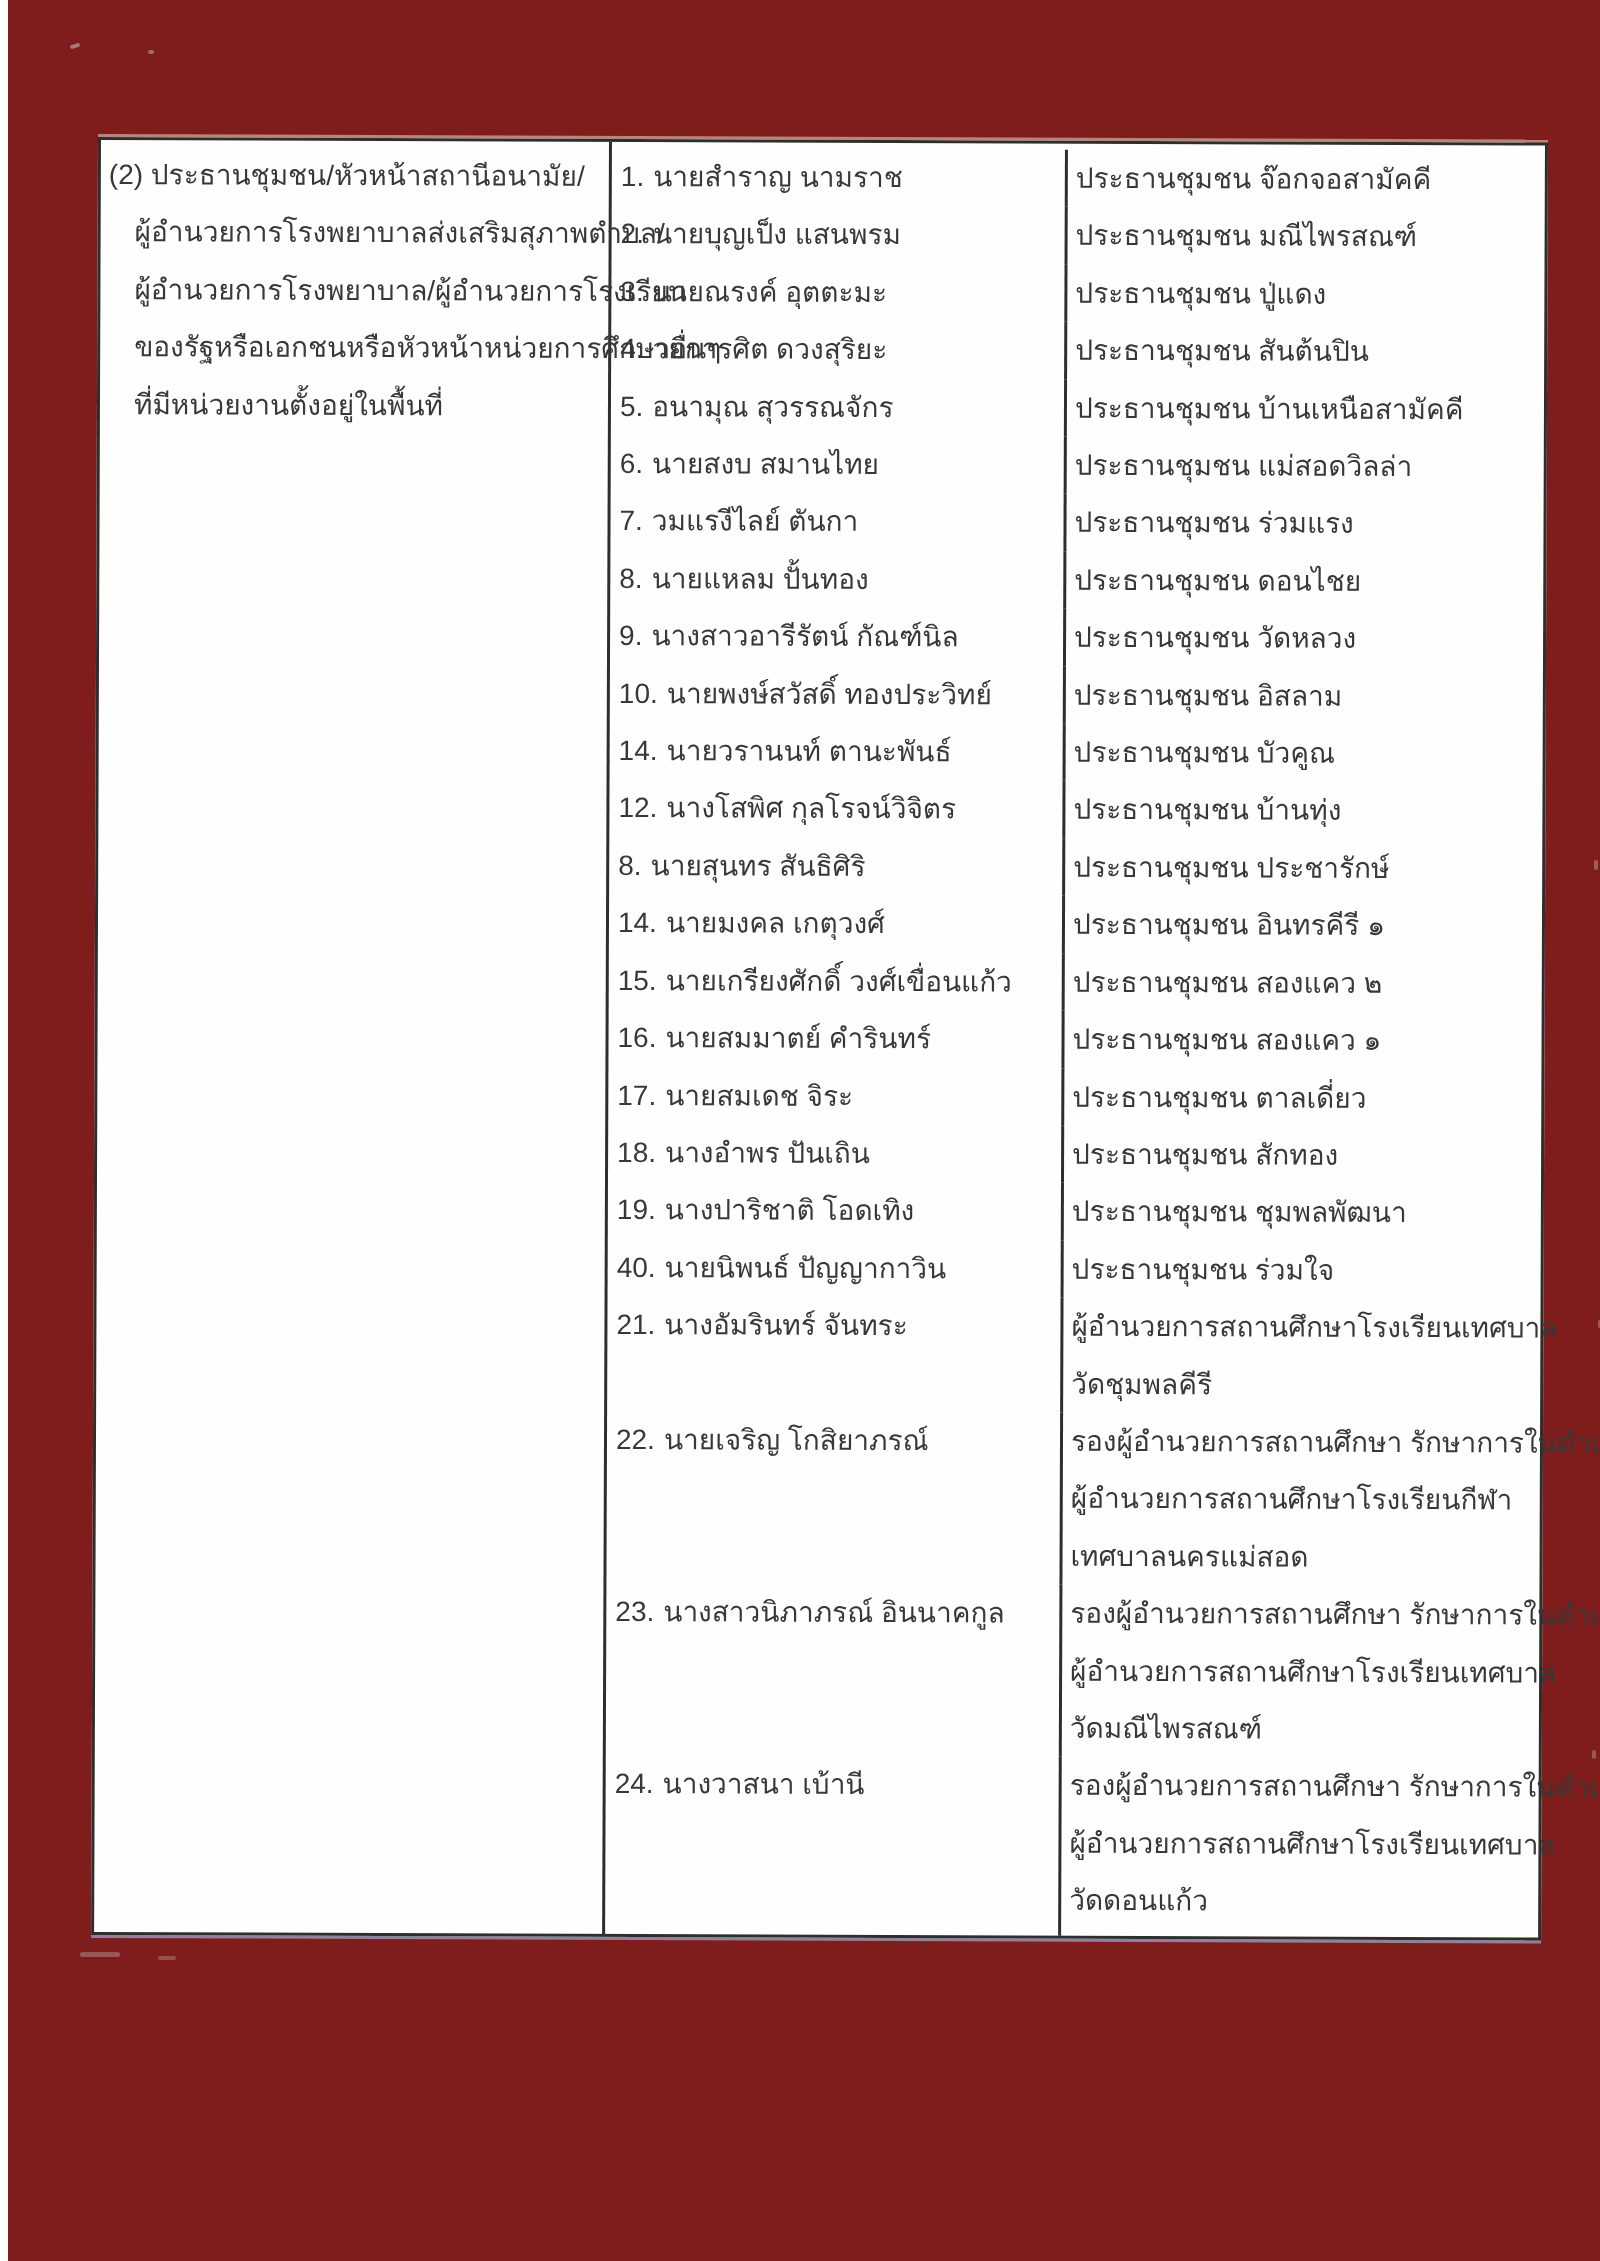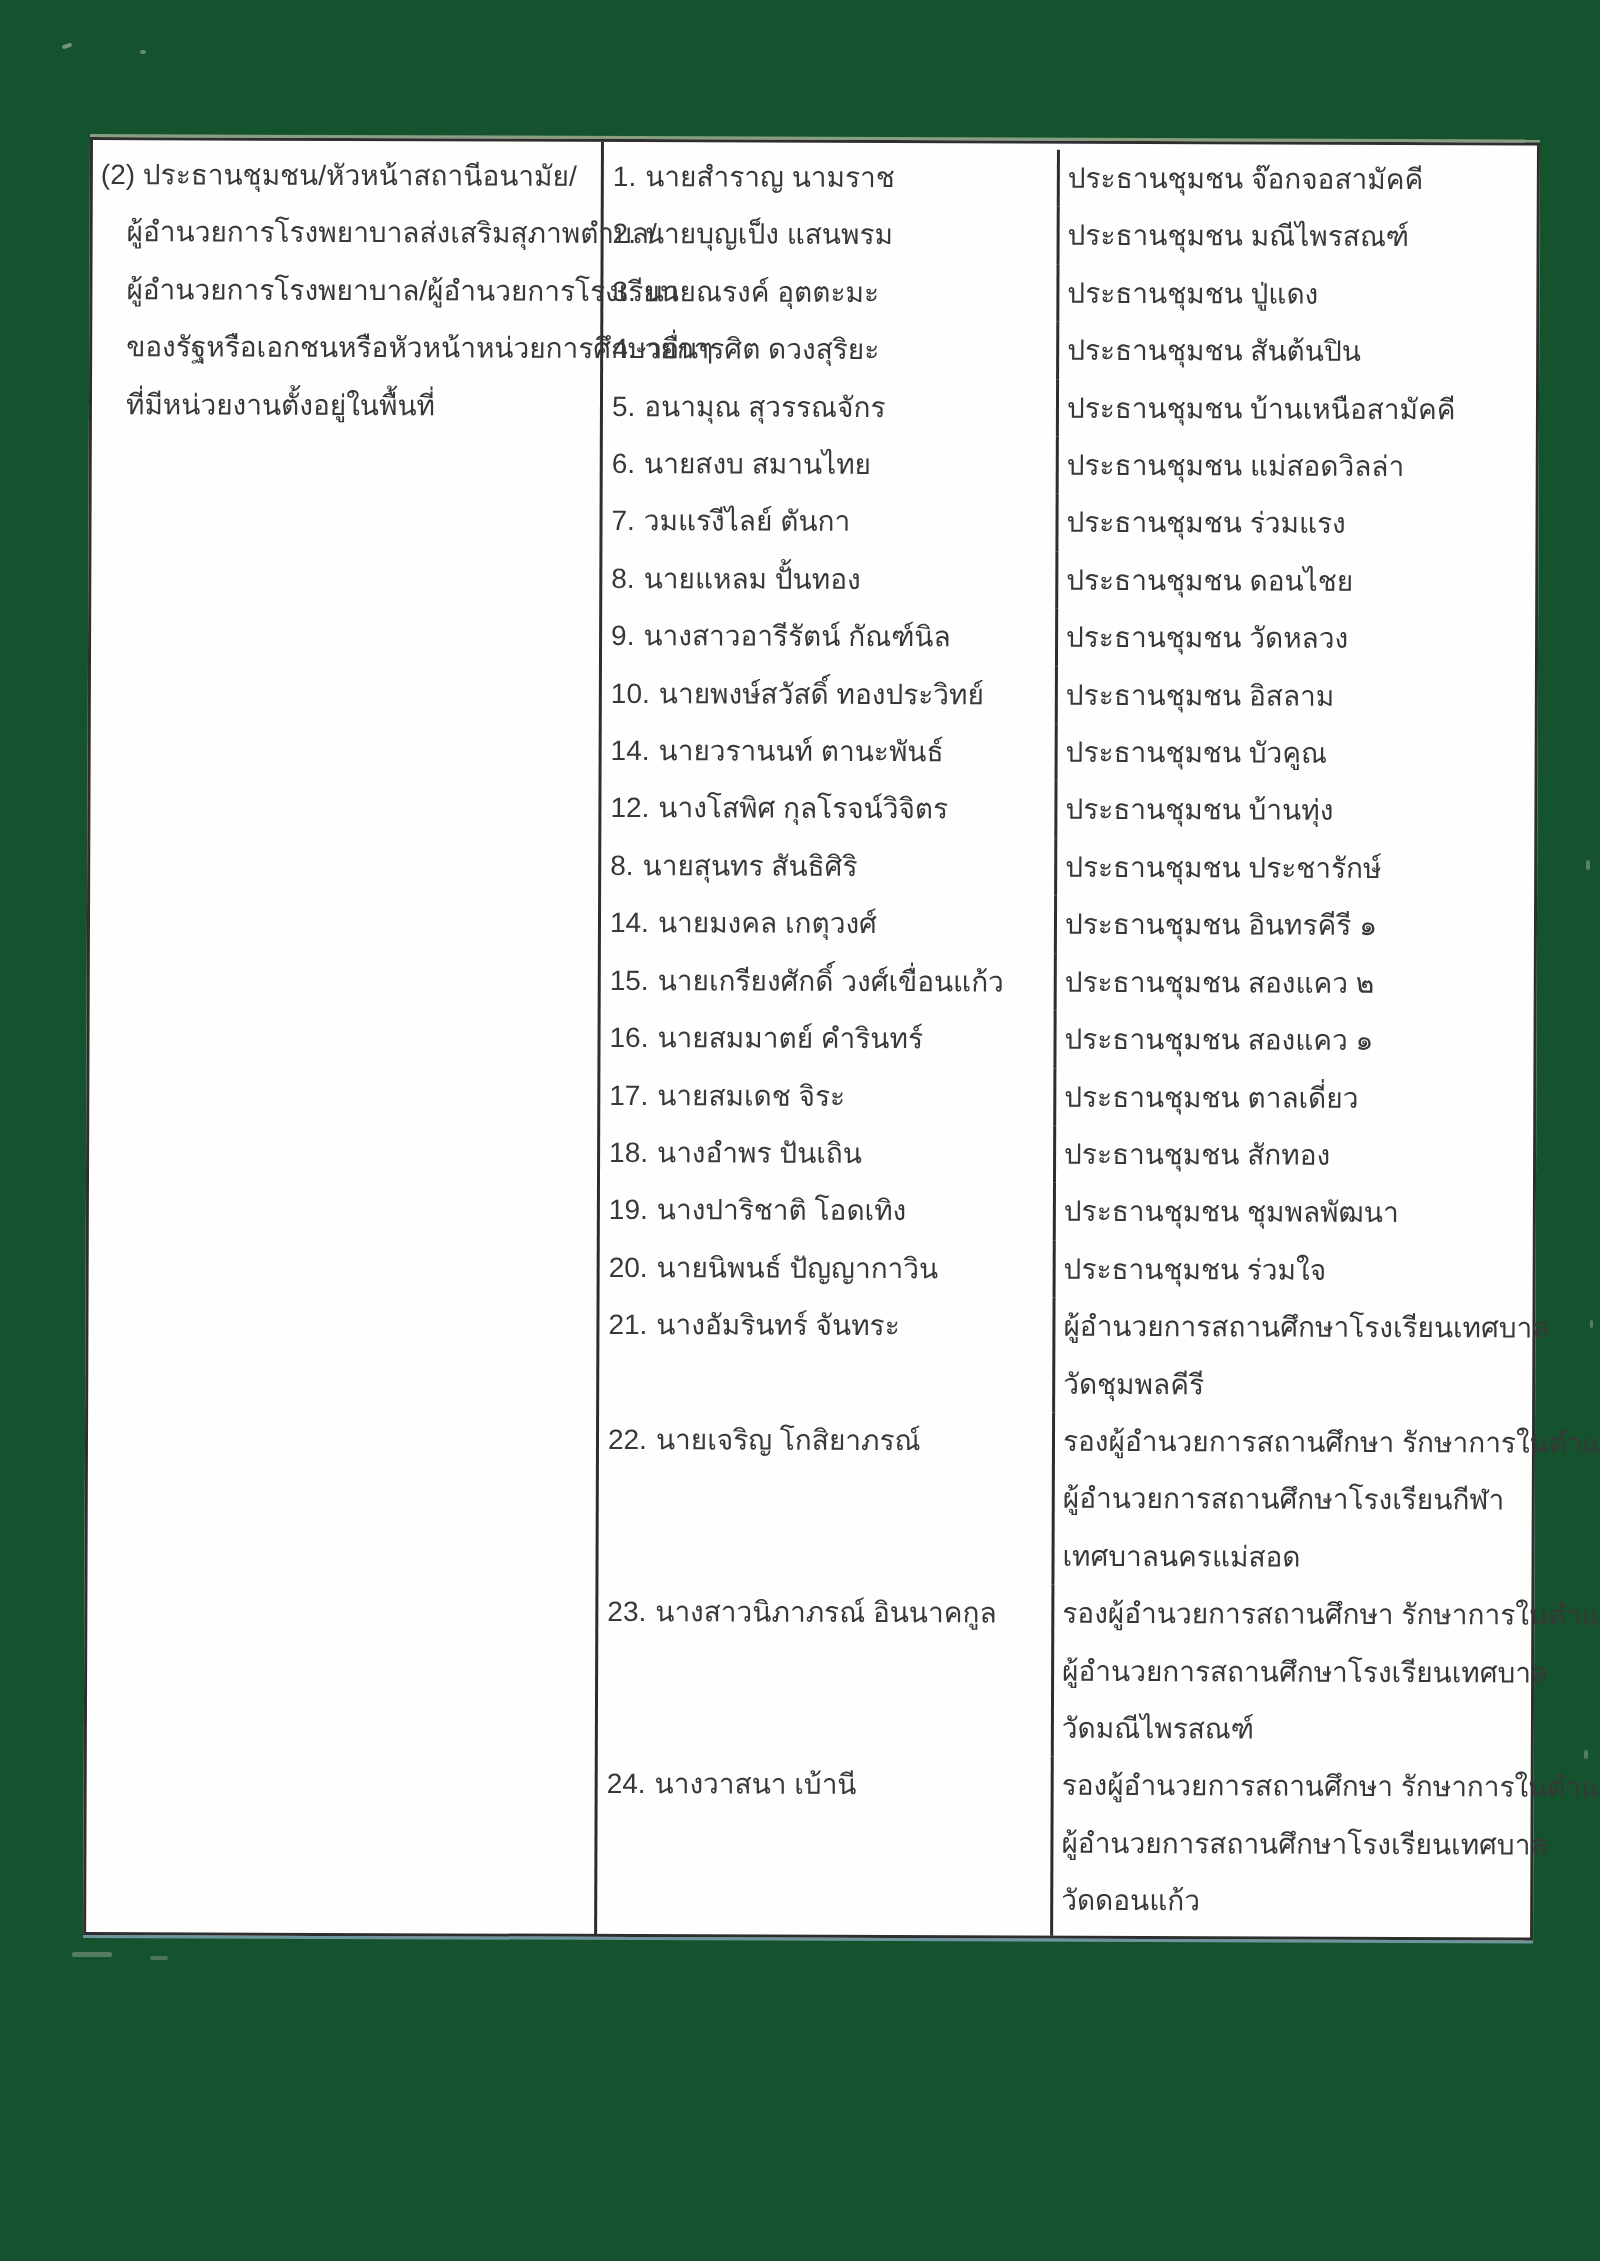--- a/index.html
+++ b/index.html
@@ -11,21 +11,22 @@
     width: 1600px;
     height: 2261px;
     position: relative;
     font-family: "Liberation Sans", "DejaVu Sans", sans-serif;
     color: #383838;
     overflow: hidden;
   }
   .page {
     position: absolute;
     inset: 0;
-    background: #14532d;
+    background: #7f1d1d;
+    margin-left: 8px;
   }
 
   
   .doc-table {
     position: absolute;
     left: 90px;
     top: 137px;
     width: 1450px;
     height: 1798px;
     box-sizing: border-box;
@@ -243,21 +244,21 @@
             <div class="pos-line">ประธานชุมชน สักทอง</div>
           </div>
         </div>
         <div class="member-row" style="min-height: 57.4px;">
           <div class="cell-name"><span class="no">19.</span><span class="nm">นางปาริชาติ โอดเทิง</span></div>
           <div class="cell-pos">
             <div class="pos-line">ประธานชุมชน ชุมพลพัฒนา</div>
           </div>
         </div>
         <div class="member-row" style="min-height: 57.4px;">
-          <div class="cell-name"><span class="no">20.</span><span class="nm">นายนิพนธ์ ปัญญากาวิน</span></div>
+          <div class="cell-name"><span class="no">40.</span><span class="nm">นายนิพนธ์ ปัญญากาวิน</span></div>
           <div class="cell-pos">
             <div class="pos-line">ประธานชุมชน ร่วมใจ</div>
           </div>
         </div>
         <div class="member-row" style="min-height: 114.8px;">
           <div class="cell-name"><span class="no">21.</span><span class="nm">นางอัมรินทร์ จันทระ</span></div>
           <div class="cell-pos">
             <div class="pos-line">ผู้อำนวยการสถานศึกษาโรงเรียนเทศบาล</div>
             <div class="pos-line">วัดชุมพลคีรี</div>
           </div>

